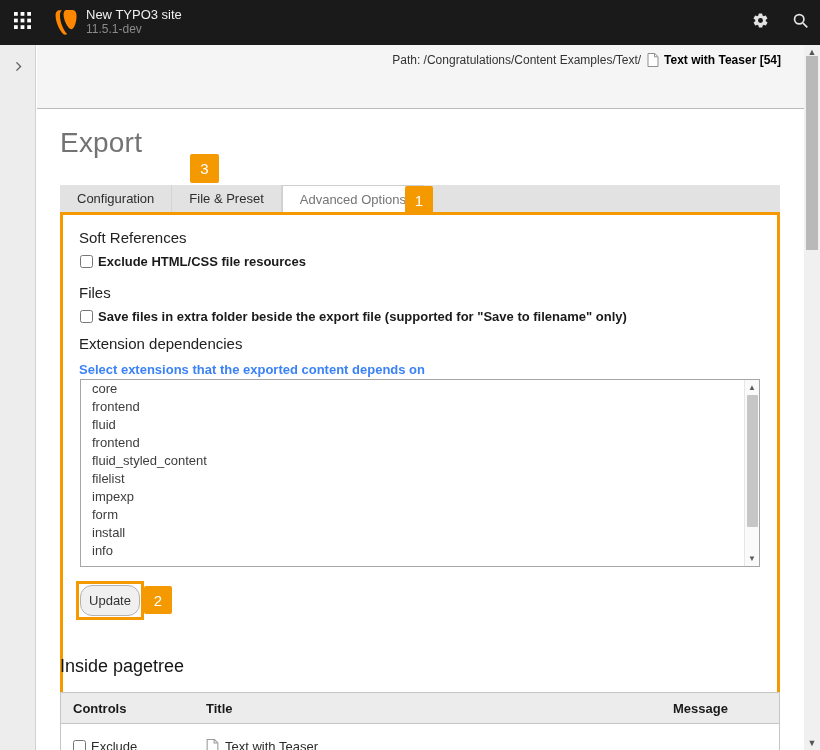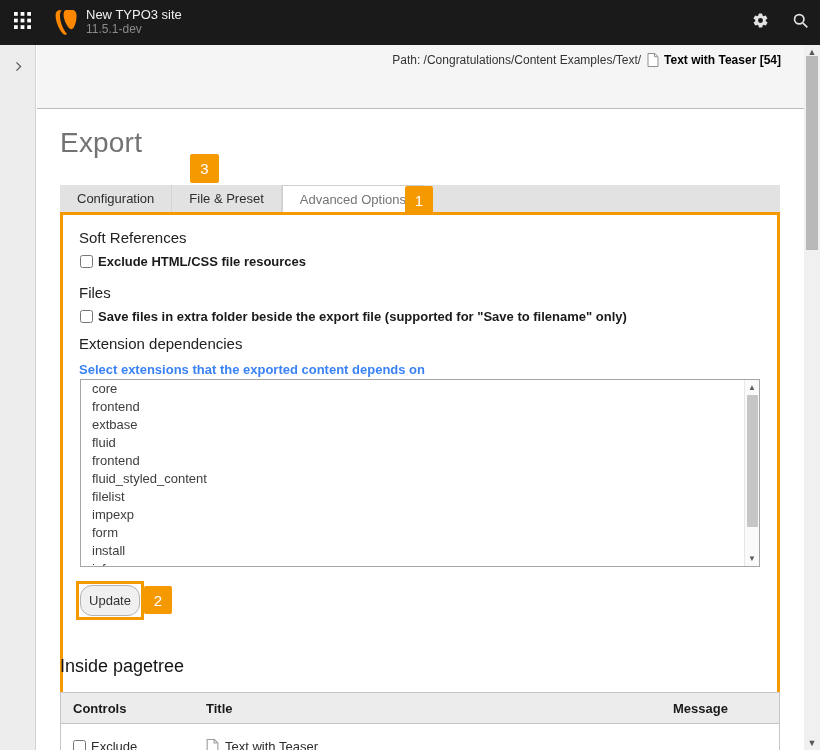--- a/index.html
+++ b/index.html
@@ -171,21 +171,20 @@
       <input type="checkbox" style="">
       <span>Save files in extra folder beside the export file (supported for "Save to filename" only)</span>
     </label>
 
     <h3 style="top:120px;">Extension dependencies</h3>
     <div class="select-label" style="top:147px;">Select extensions that the exported content depends on</div>
 
     <div class="multiselect">
       <div class="ms-option">core</div>
       <div class="ms-option">frontend</div>
-      <div class="ms-option">extbase</div>
       <div class="ms-option">fluid</div>
       <div class="ms-option">frontend</div>
       <div class="ms-option">fluid_styled_content</div>
       <div class="ms-option">filelist</div>
       <div class="ms-option">impexp</div>
       <div class="ms-option">form</div>
       <div class="ms-option">install</div>
       <div class="ms-option">info</div>
       <div class="ms-scroll">
         <div class="arr sb-arrow-up">▲</div>

